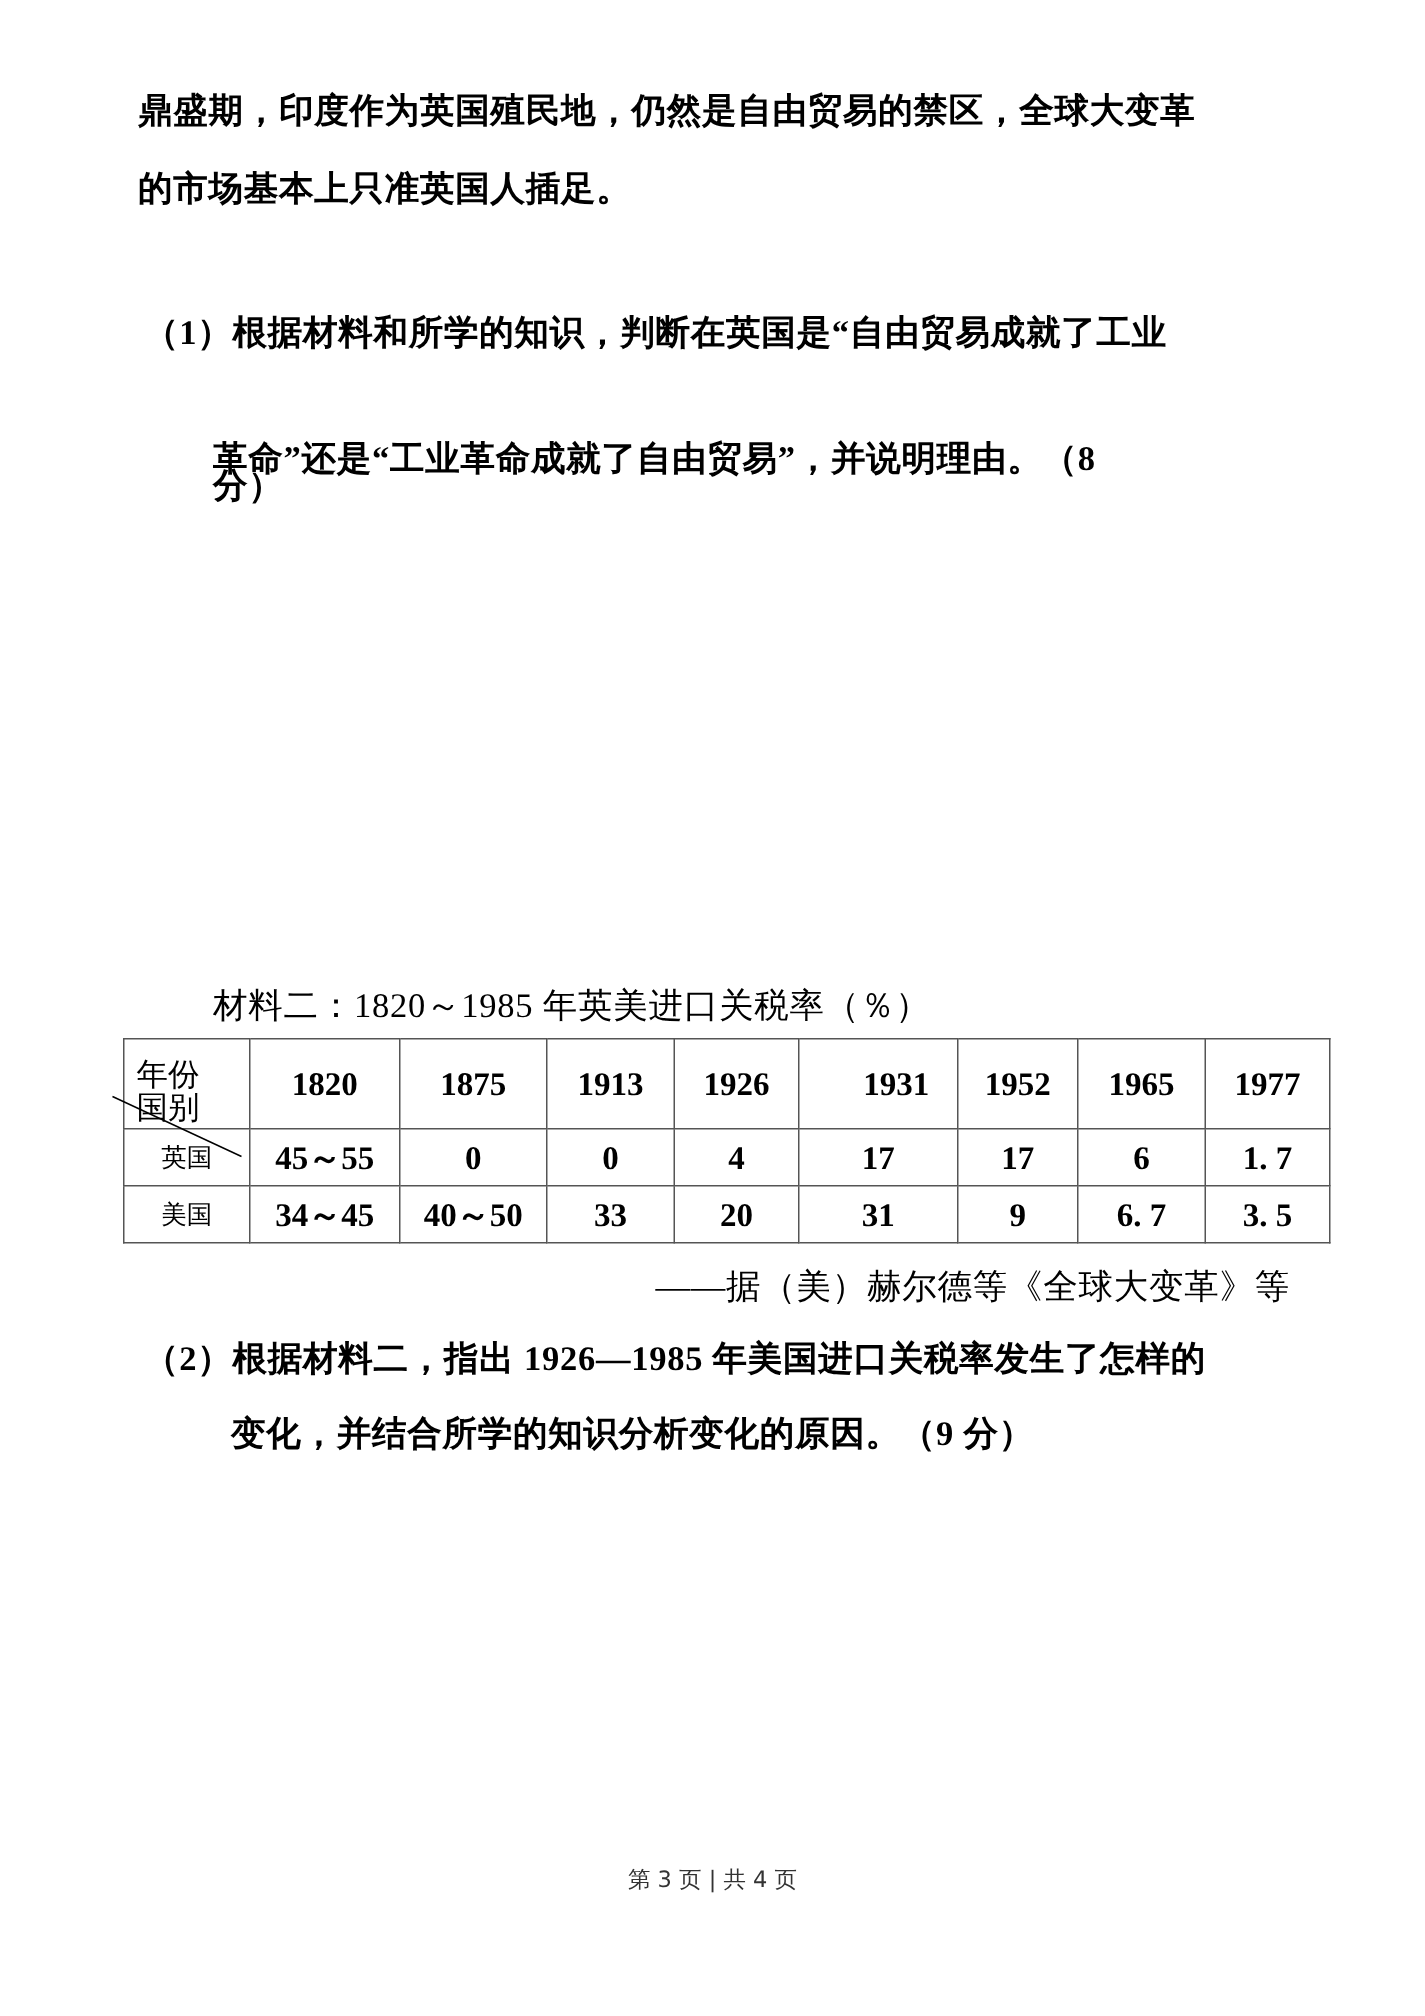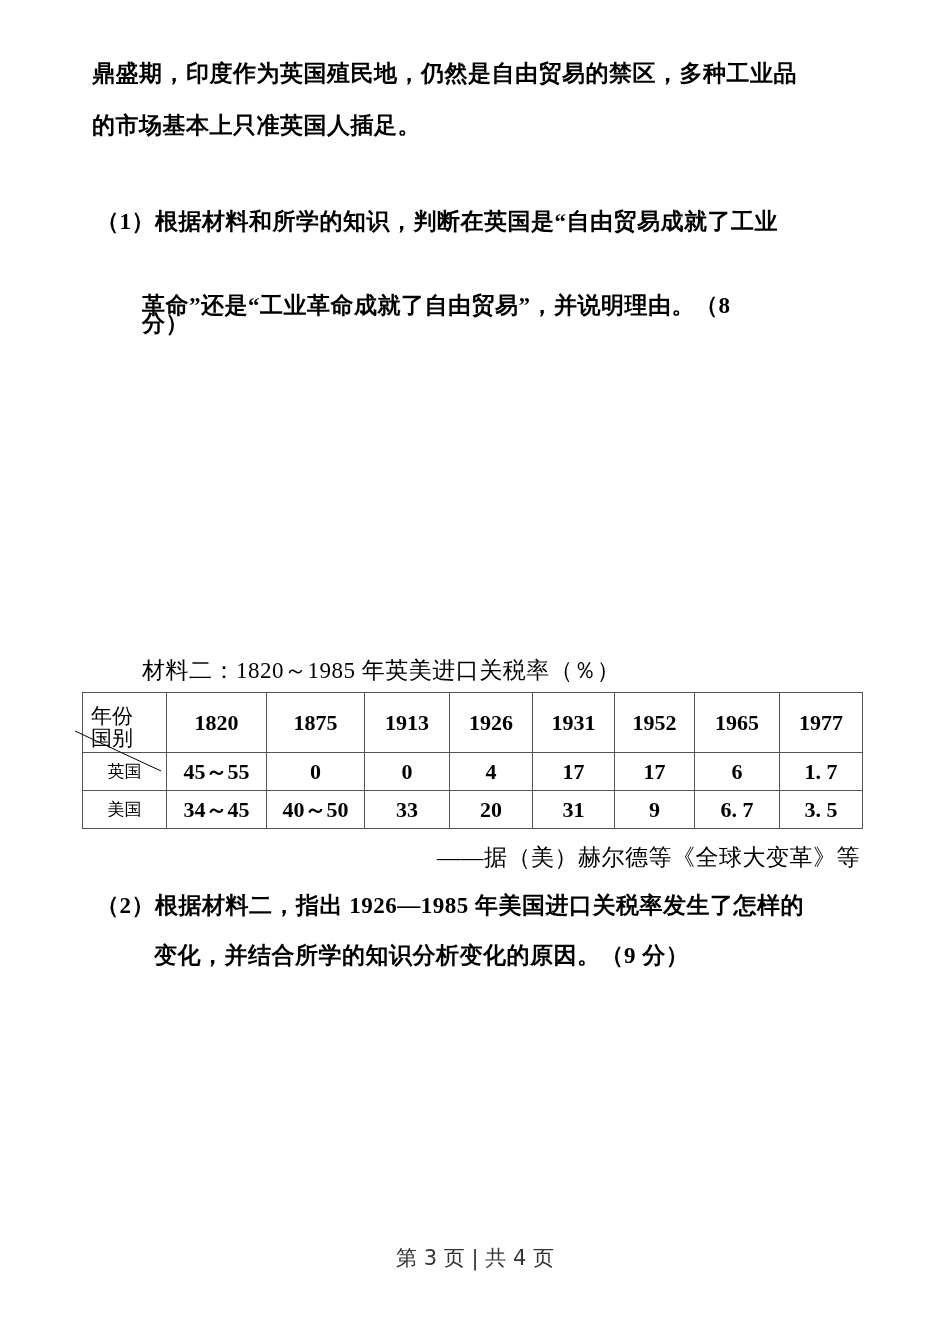--- a/index.html
+++ b/index.html
@@ -5,26 +5,26 @@
   html, body { margin:0; padding:0; background:#ffffff; }
   body { width:950px; height:1344px; position:relative; overflow:hidden;
          font-family:"Liberation Serif","DejaVu Serif",serif; color:#000; }
   .line { position:absolute; font-size:23px; font-weight:bold; white-space:nowrap; letter-spacing:0.5px; }
   .tbl { position:absolute; left:82px; top:692px; border-collapse:collapse; }
   .tbl td { border:1px solid #555; text-align:center; font-size:22px; font-weight:bold; padding:0; }
   .tbl td.cn { font-weight:normal; font-size:17px; }
   .corner { position:relative; }
   .corner .top { position:absolute; left:8px; top:2px; font-weight:normal; font-size:21px; line-height:22px; text-align:left;margin-top:10px; }
   .corner svg { position:absolute; left:-8px; top:0; }
-  .footer { position:absolute; top:1244px; left:0; width:950px; text-align:center; font-size:21px; color:#333; font-family:"DejaVu Sans", sans-serif; }
+  .footer { position:absolute; top:1244px; left:0; width:950px; text-align:center; font-size:15px; color:#333; font-family:"DejaVu Sans", sans-serif; }
 </style>
 </head>
 <body>
 
-<div class="line" style="left:92px; top:58px;">鼎盛期，印度作为英国殖民地，仍然是自由贸易的禁区，多种工业品</div>
+<div class="line" style="left:92px; top:58px;">鼎盛期，印度作为英国殖民地，仍然是自由贸易的禁区，全球大变革</div>
 <div class="line" style="left:92px; top:110px;">的市场基本上只准英国人插足。</div>
 
 <div class="line" style="left:96px; top:206px;">（1）根据材料和所学的知识，判断在英国是“自由贸易成就了工业</div>
 <div class="line" style="left:142px; top:258px;margin-top:32px;">革命”还是“工业革命成就了自由贸易”，并说明理由。（8</div>
 <div class="line" style="left:142px; top:308px;">分）</div>
 
 <div class="line" style="left:142px; top:655px; font-weight:normal;">材料二：1820～1985 年英美进口关税率（％）</div>
 
 <table class="tbl">
   <tbody>
@@ -35,21 +35,21 @@
         <div>国别</div>
       </div>
       <svg width="100" height="100" style="overflow:visible;">
         <line x1="0" y1="38" x2="86" y2="78" stroke="#000" stroke-width="1"></line>
       </svg>
     </td>
     <td style="width:99px;margin-left:34px;">1820</td>
     <td style="width:97px;">1875</td>
     <td style="width:84px;">1913</td>
     <td style="width:82px;">1926</td>
-    <td style="width:81px;">1931</td>
+    <td style="width:81px;padding-left:24px;">1931</td>
     <td style="width:79px;">1952</td>
     <td style="width:84px;">1965</td>
     <td style="width:82px;">1977</td>
   </tr>
   <tr style="height:38px;">
     <td class="cn">英国</td>
     <td>45～55</td>
     <td>0</td>
     <td>0</td>
     <td>4</td>

